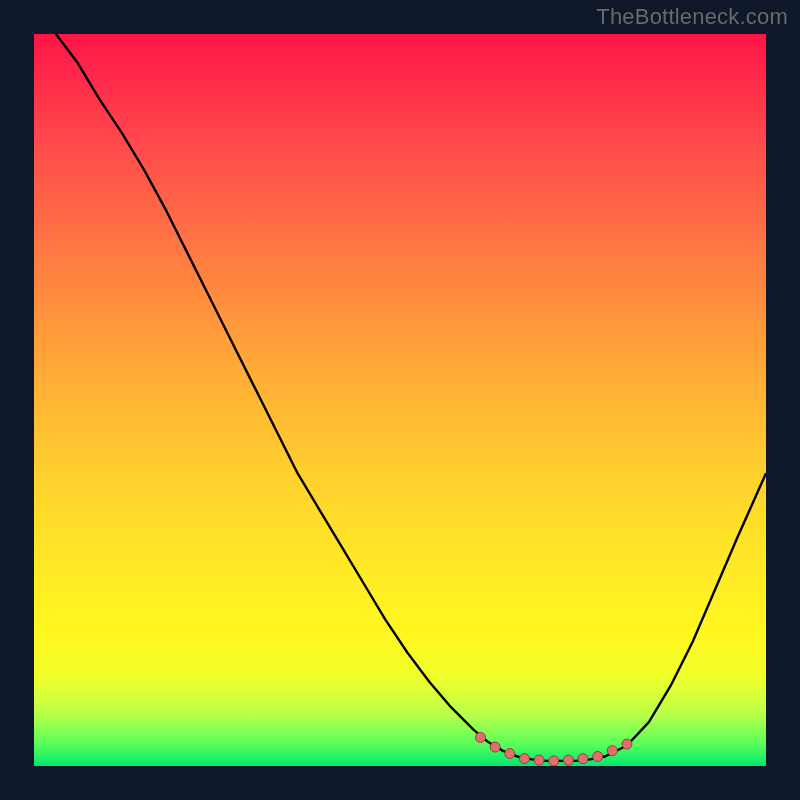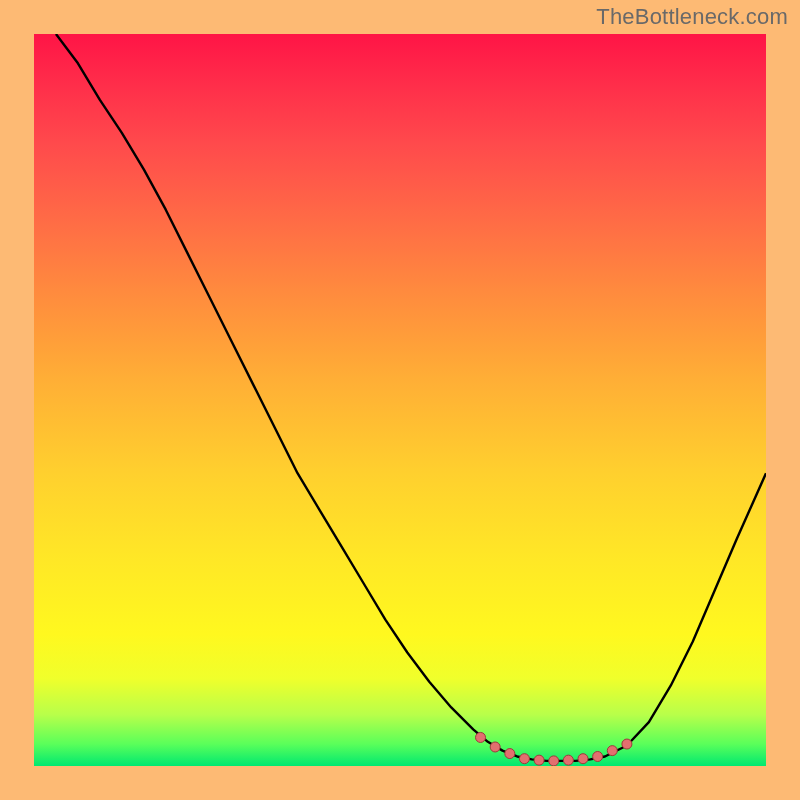--- a/index.html
+++ b/index.html
@@ -7,21 +7,21 @@
     padding: 0;
     width: 800px;
     height: 800px;
     background: #000;
     overflow: hidden;
   }
   .stage {
     position: relative;
     width: 800px;
     height: 800px;
-    background: #fdba74;
+    background: #0f172a;
   }
   .watermark {
     position: absolute;
     top: 4px;
     right: 12px;
     font-family: Arial, Helvetica, sans-serif;
     font-size: 22px;
     font-weight: 500;
     color: #696969;
     z-index: 5;

